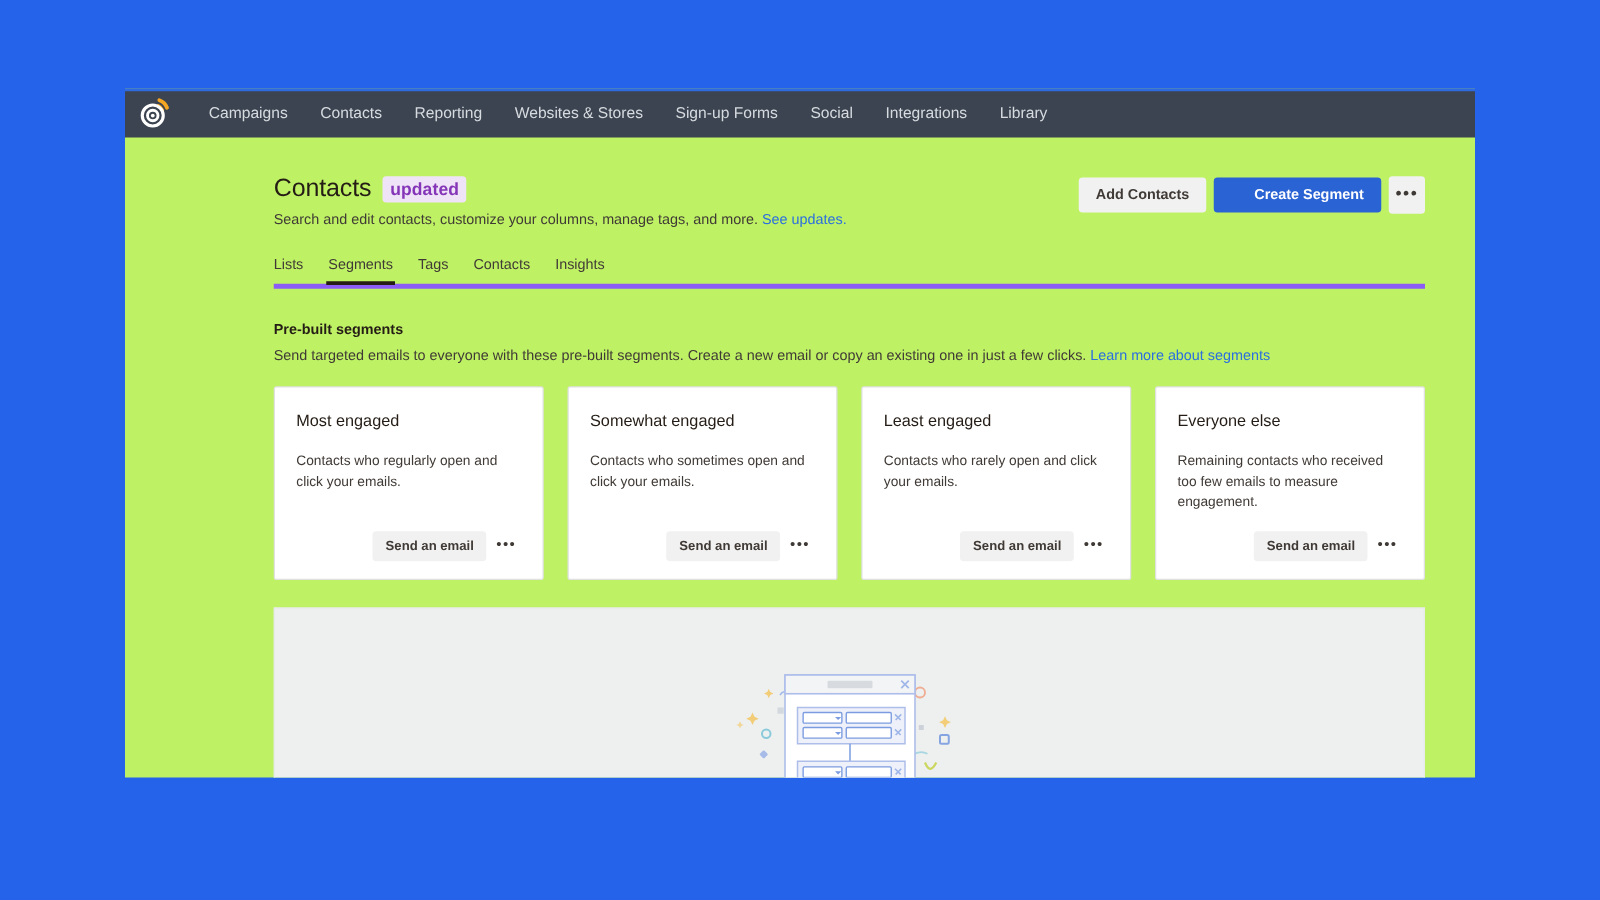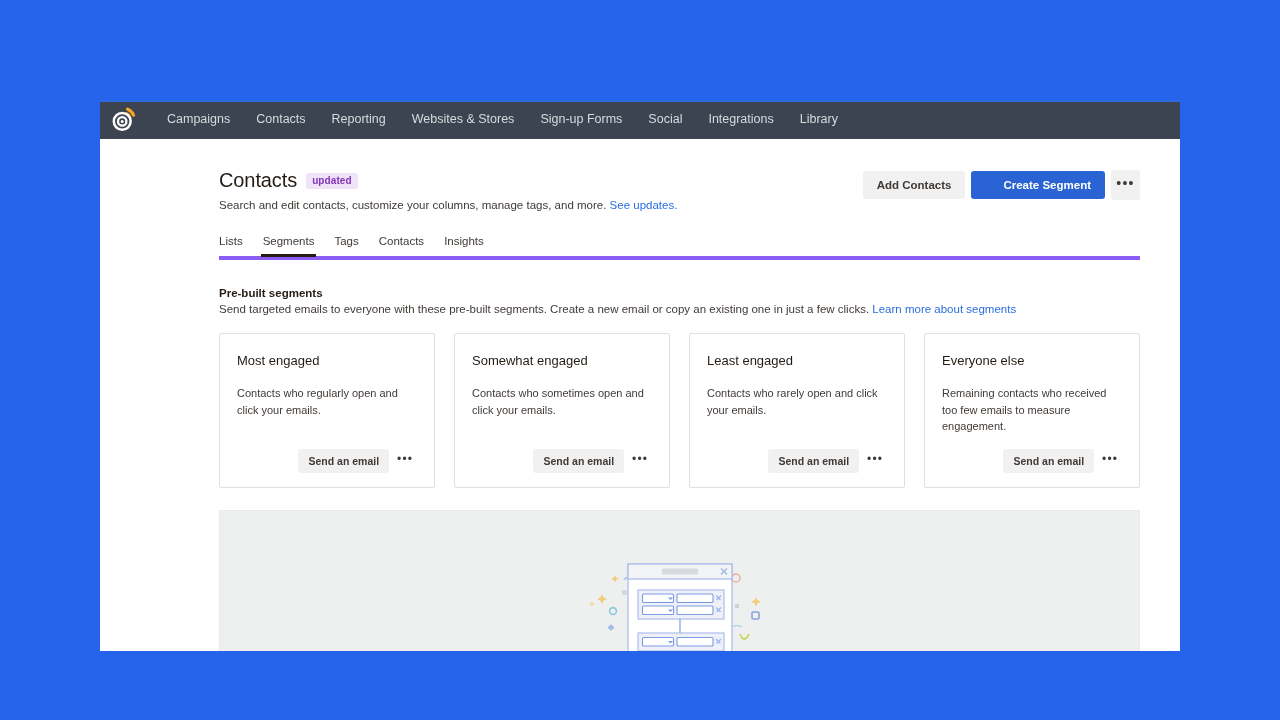--- a/index.html
+++ b/index.html
@@ -13,24 +13,24 @@
   body {
     background: #2563eb;
     font-family: "Liberation Sans", sans-serif;
     -webkit-font-smoothing: antialiased;
   }
 
   
   .window {
     position: absolute;
     left: 100px;
-    top: 100px;
+    top: 71px;
     width: 1080px;
     height: 551px;
-    background: #ffffff;
+    background: #bef264;
     overflow: hidden;
   }
 
   
   .topbar {
     height: 39px;
     background: #3b4450;
     display: flex;
     align-items: center;
     padding: 0 18px 0 8px;
@@ -76,21 +76,21 @@
   .title-line { display: flex; align-items: center; gap: 9px; }
   .page-title {
     font-size: 20px;
     font-weight: 400;
     color: #241c15;
     letter-spacing: -0.1px;
   }
   .badge {
     background: #efe3f7;
     color: #8535b8;
-    font-size: 10px;
+    font-size: 14px;
     font-weight: 700;
     padding: 2px 6px 3px;
     border-radius: 3px;
     letter-spacing: 0.1px;
   }
   .subtitle {
     margin-top: 7px;
     font-size: 11.5px;
     color: #403a36;
   }
@@ -151,21 +151,21 @@
   }
 
   
   .section-head { margin-top: 27px; }
   .section-title {
     font-size: 11.5px;
     font-weight: 700;
     color: #241c15;
   }
   .section-desc {
-    margin-top: 4px;
+    margin-top: 9px;
     font-size: 11.5px;
     color: #403a36;
   }
 
   
   .cards {
     margin-top: 18px;
     display: grid;
     grid-template-columns: repeat(4, 1fr);
     gap: 19px;

